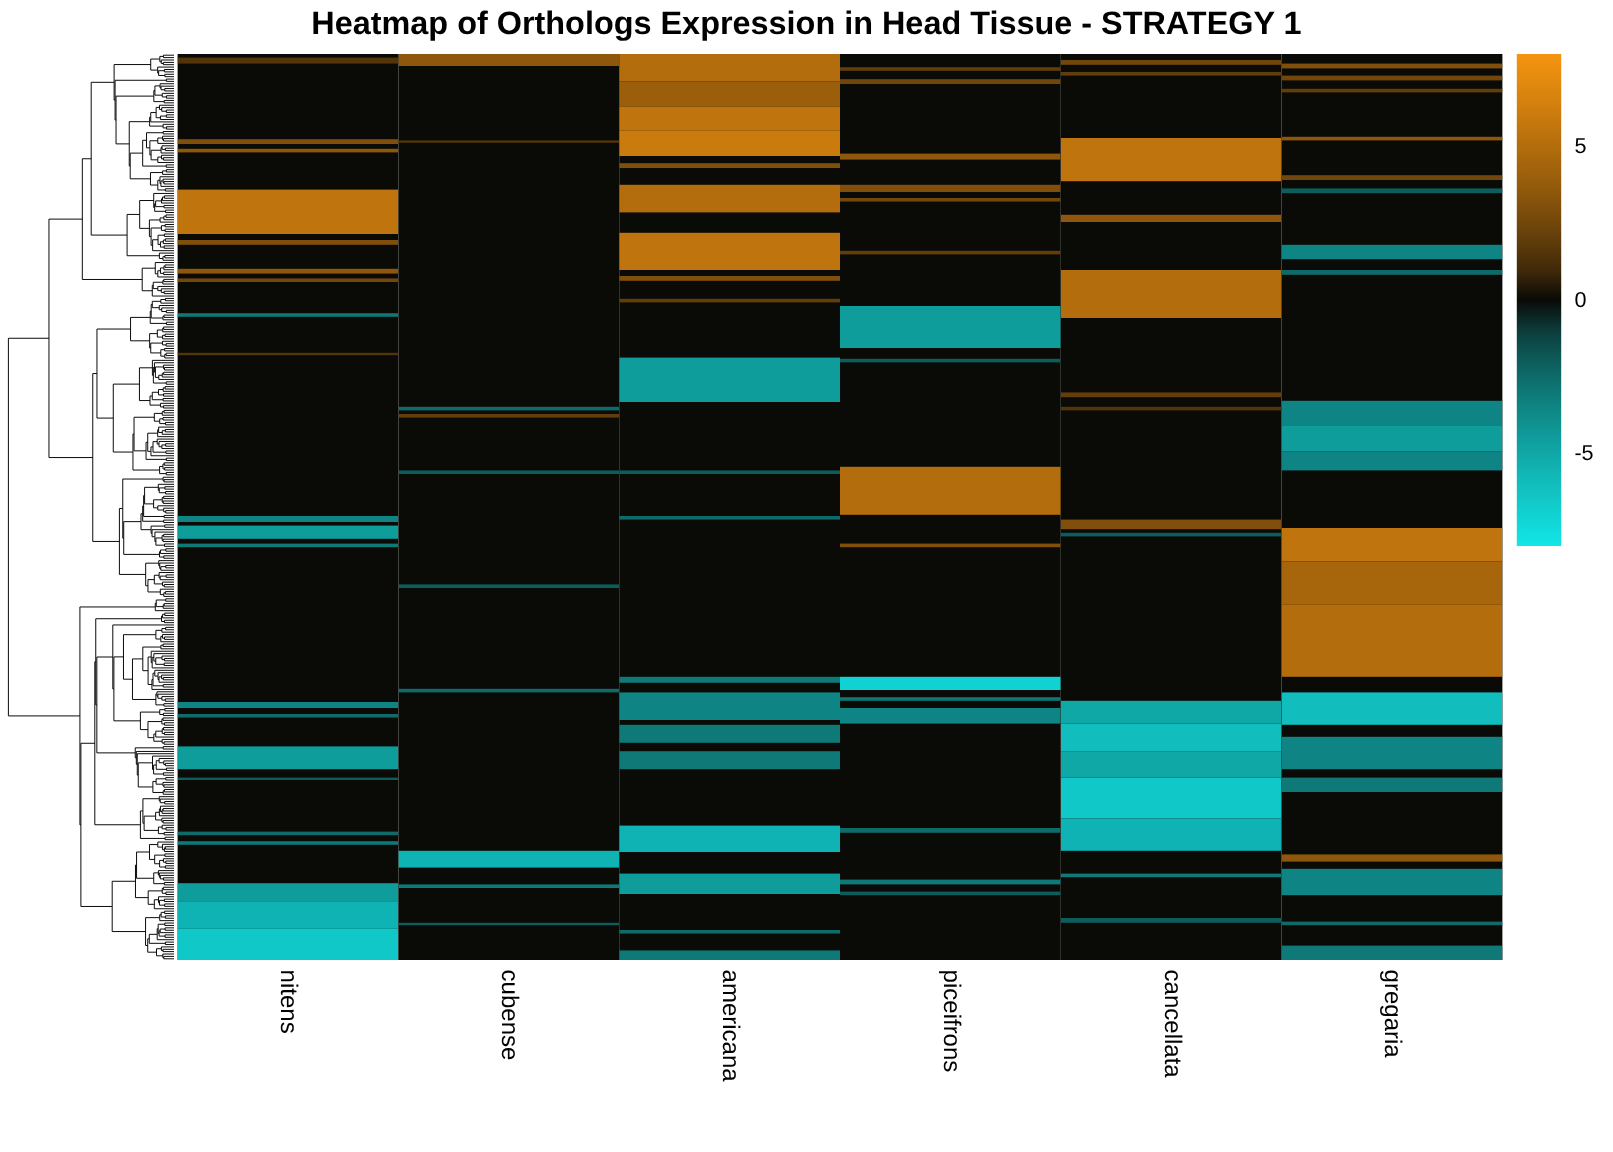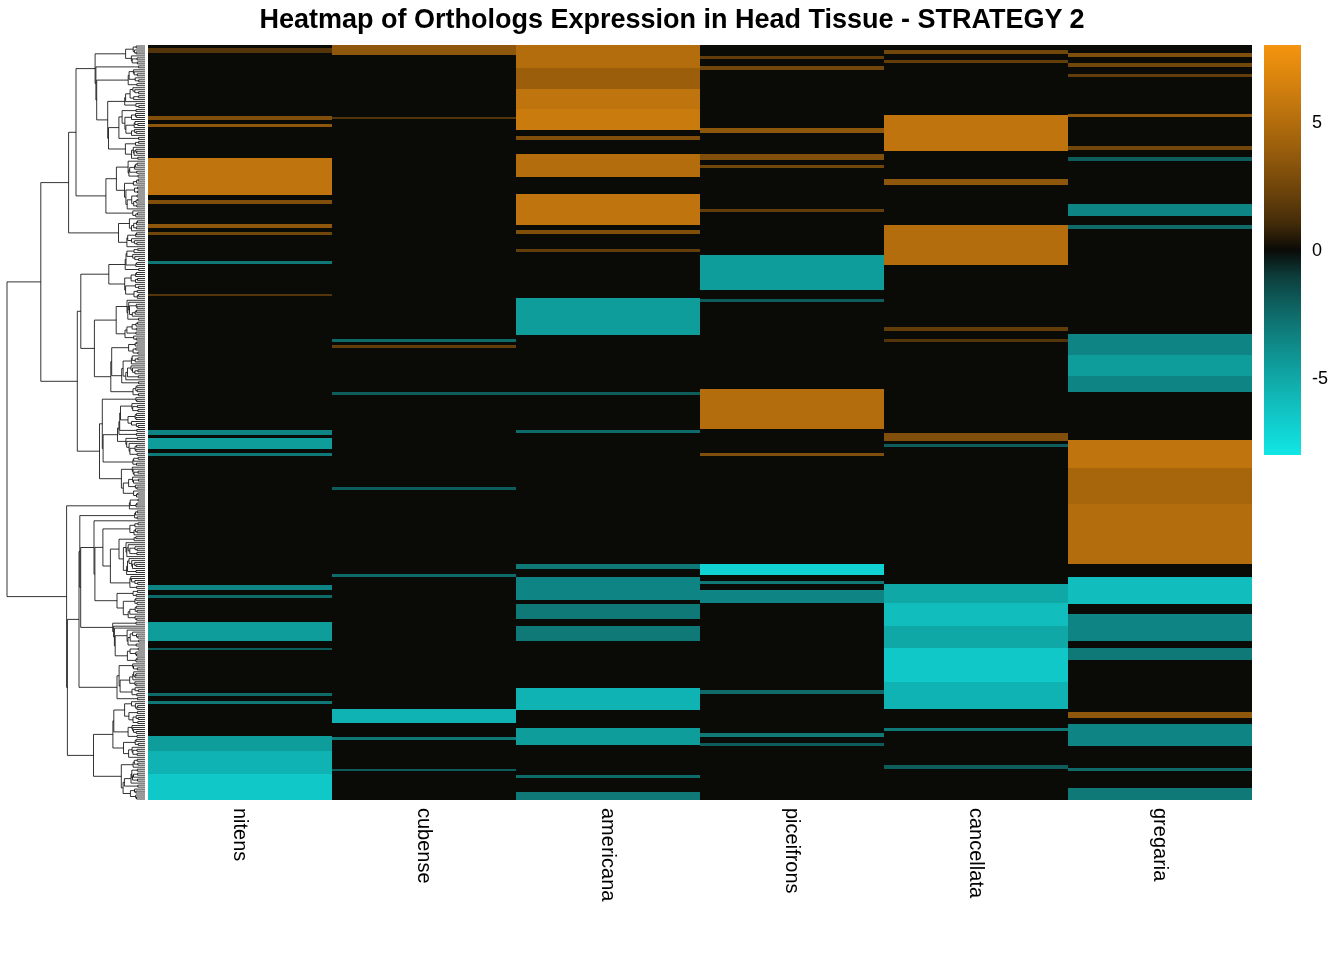--- a/index.html
+++ b/index.html
@@ -15,21 +15,21 @@
   .lbl-cell{flex:1;display:flex;justify-content:center;align-items:flex-start;}
   .col-label{writing-mode:vertical-rl;text-orientation:sideways;font-size:20px;color:#000;}
   #colorbar{position:absolute;left:1264px;top:45px;width:37px;height:410px;}
   #cbticks{position:absolute;left:0;top:0;width:1344px;height:960px;pointer-events:none;}
   .cb-tick{position:absolute;left:1312px;transform:translateY(-50%);font-size:18px;color:#000;}
 </style>
 </head>
 <body>
 
 <div class="fig">
-  <div class="title">Heatmap of Orthologs Expression in Head Tissue - STRATEGY 2</div>
+  <div class="title">Heatmap of Orthologs Expression in Head Tissue - STRATEGY 1</div>
   <svg id="dendro" viewBox="0 0 143 755" preserveAspectRatio="none">
       <path d="M131.2 1.0L140.0 1.0M131.2 3.0L140.0 3.0M131.2 1.0L131.2 3.0M131.1 7.0L140.0 7.0M131.1 8.9L140.0 8.9M131.1 7.0L131.1 8.9M129.4 5.0L140.0 5.0M129.4 7.9L131.1 7.9M129.4 5.0L129.4 7.9M128.2 2.0L131.2 2.0M128.2 6.5L129.4 6.5M128.2 2.0L128.2 6.5M132.0 12.9L140.0 12.9M132.0 14.9L140.0 14.9M132.0 12.9L132.0 14.9M132.4 16.9L140.0 16.9M132.4 18.9L140.0 18.9M132.4 16.9L132.4 18.9M127.2 13.9L132.0 13.9M127.2 17.9L132.4 17.9M127.2 13.9L127.2 17.9M126.4 10.9L140.0 10.9M126.4 15.9L127.2 15.9M126.4 10.9L126.4 15.9M120.6 4.2L128.2 4.2M120.6 13.4L126.4 13.4M120.6 4.2L120.6 13.4M133.6 20.9L140.0 20.9M133.6 22.8L140.0 22.8M133.6 20.9L133.6 22.8M132.3 28.8L140.0 28.8M132.3 30.8L140.0 30.8M132.3 28.8L132.3 30.8M129.2 26.8L140.0 26.8M129.2 29.8L132.3 29.8M129.2 26.8L129.2 29.8M128.4 24.8L140.0 24.8M128.4 28.3L129.2 28.3M128.4 24.8L128.4 28.3M133.7 34.8L140.0 34.8M133.7 36.8L140.0 36.8M133.7 34.8L133.7 36.8M130.2 32.8L140.0 32.8M130.2 35.8L133.7 35.8M130.2 32.8L130.2 35.8M124.1 26.6L128.4 26.6M124.1 34.3L130.2 34.3M124.1 26.6L124.1 34.3M131.8 38.7L140.0 38.7M131.8 40.7L140.0 40.7M131.8 38.7L131.8 40.7M123.2 30.4L124.1 30.4M123.2 39.7L131.8 39.7M123.2 30.4L123.2 39.7M133.6 46.7L140.0 46.7M133.6 48.7L140.0 48.7M133.6 46.7L133.6 48.7M129.8 44.7L140.0 44.7M129.8 47.7L133.6 47.7M129.8 44.7L129.8 47.7M127.9 42.7L140.0 42.7M127.9 46.2L129.8 46.2M127.9 42.7L127.9 46.2M133.6 50.7L140.0 50.7M133.6 52.7L140.0 52.7M133.6 50.7L133.6 52.7M128.7 51.7L133.6 51.7M128.7 54.6L140.0 54.6M128.7 51.7L128.7 54.6M125.1 44.5L127.9 44.5M125.1 53.1L128.7 53.1M125.1 44.5L125.1 53.1M120.6 48.8L125.1 48.8M120.6 56.6L140.0 56.6M120.6 48.8L120.6 56.6M133.8 60.6L140.0 60.6M133.8 62.6L140.0 62.6M133.8 60.6L133.8 62.6M130.9 58.6L140.0 58.6M130.9 61.6L133.8 61.6M130.9 58.6L130.9 61.6M119.7 52.7L120.6 52.7M119.7 60.1L130.9 60.1M119.7 52.7L119.7 60.1M131.0 64.6L140.0 64.6M131.0 66.6L140.0 66.6M131.0 64.6L131.0 66.6M131.3 70.5L140.0 70.5M131.3 72.5L140.0 72.5M131.3 70.5L131.3 72.5M130.5 68.5L140.0 68.5M130.5 71.5L131.3 71.5M130.5 68.5L130.5 71.5M126.5 70.0L130.5 70.0M126.5 74.5L140.0 74.5M126.5 70.0L126.5 74.5M132.8 78.5L140.0 78.5M132.8 80.5L140.0 80.5M132.8 78.5L132.8 80.5M130.0 76.5L140.0 76.5M130.0 79.5L132.8 79.5M130.0 76.5L130.0 79.5M129.2 78.0L130.0 78.0M129.2 82.5L140.0 82.5M129.2 78.0L129.2 82.5M131.2 86.4L140.0 86.4M131.2 88.4L140.0 88.4M131.2 86.4L131.2 88.4M129.6 84.4L140.0 84.4M129.6 87.4L131.2 87.4M129.6 84.4L129.6 87.4M126.5 85.9L129.6 85.9M126.5 90.4L140.0 90.4M126.5 85.9L126.5 90.4M120.9 80.2L129.2 80.2M120.9 88.2L126.5 88.2M120.9 80.2L120.9 88.2M119.9 72.3L126.5 72.3M119.9 84.2L120.9 84.2M119.9 72.3L119.9 84.2M117.1 65.6L131.0 65.6M117.1 78.2L119.9 78.2M117.1 65.6L117.1 78.2M133.5 92.4L140.0 92.4M133.5 94.4L140.0 94.4M133.5 92.4L133.5 94.4M113.9 71.9L117.1 71.9M113.9 93.4L133.5 93.4M113.9 71.9L113.9 93.4M133.6 96.4L140.0 96.4M133.6 98.3L140.0 98.3M133.6 96.4L133.6 98.3M130.5 97.4L133.6 97.4M130.5 100.3L140.0 100.3M130.5 97.4L130.5 100.3M131.7 106.3L140.0 106.3M131.7 108.3L140.0 108.3M131.7 106.3L131.7 108.3M130.9 104.3L140.0 104.3M130.9 107.3L131.7 107.3M130.9 104.3L130.9 107.3M129.1 105.8L130.9 105.8M129.1 110.3L140.0 110.3M129.1 105.8L129.1 110.3M128.3 102.3L140.0 102.3M128.3 108.0L129.1 108.0M128.3 102.3L128.3 108.0M132.8 112.3L140.0 112.3M132.8 114.2L140.0 114.2M132.8 112.3L132.8 114.2M126.5 105.2L128.3 105.2M126.5 113.3L132.8 113.3M126.5 105.2L126.5 113.3M120.4 98.8L130.5 98.8M120.4 109.2L126.5 109.2M120.4 98.8L120.4 109.2M103.5 82.6L113.9 82.6M103.5 104.0L120.4 104.0M103.5 82.6L103.5 104.0M102.7 56.4L119.7 56.4M102.7 93.3L103.5 93.3M102.7 56.4L102.7 93.3M91.7 35.1L123.2 35.1M91.7 74.9L102.7 74.9M91.7 35.1L91.7 74.9M90.9 21.9L133.6 21.9M90.9 55.0L91.7 55.0M90.9 21.9L90.9 55.0M90.1 8.8L120.6 8.8M90.1 38.4L90.9 38.4M90.1 8.8L90.1 38.4M132.0 118.2L140.0 118.2M132.0 120.2L140.0 120.2M132.0 118.2L132.0 120.2M130.4 119.2L132.0 119.2M130.4 122.2L140.0 122.2M130.4 119.2L130.4 122.2M129.6 120.7L130.4 120.7M129.6 124.2L140.0 124.2M129.6 120.7L129.6 124.2M131.7 126.2L140.0 126.2M131.7 128.2L140.0 128.2M131.7 126.2L131.7 128.2M124.7 122.4L129.6 122.4M124.7 127.2L131.7 127.2M124.7 122.4L124.7 127.2M133.0 130.1L140.0 130.1M133.0 132.1L140.0 132.1M133.0 130.1L133.0 132.1M123.9 124.8L124.7 124.8M123.9 131.1L133.0 131.1M123.9 124.8L123.9 131.1M123.1 116.2L140.0 116.2M123.1 128.0L123.9 128.0M123.1 116.2L123.1 128.0M133.3 134.1L140.0 134.1M133.3 136.1L140.0 136.1M133.3 134.1L133.3 136.1M131.6 135.1L133.3 135.1M131.6 138.1L140.0 138.1M131.6 135.1L131.6 138.1M128.4 136.6L131.6 136.6M128.4 140.1L140.0 140.1M128.4 136.6L128.4 140.1M132.6 142.1L140.0 142.1M132.6 144.0L140.0 144.0M132.6 142.1L132.6 144.0M132.6 146.0L140.0 146.0M132.6 148.0L140.0 148.0M132.6 146.0L132.6 148.0M129.5 143.1L132.6 143.1M129.5 147.0L132.6 147.0M129.5 143.1L129.5 147.0M132.0 150.0L140.0 150.0M132.0 152.0L140.0 152.0M132.0 150.0L132.0 152.0M132.8 154.0L140.0 154.0M132.8 156.0L140.0 156.0M132.8 154.0L132.8 156.0M131.1 155.0L132.8 155.0M131.1 158.0L140.0 158.0M131.1 155.0L131.1 158.0M131.8 159.9L140.0 159.9M131.8 161.9L140.0 161.9M131.8 159.9L131.8 161.9M128.7 156.5L131.1 156.5M128.7 160.9L131.8 160.9M128.7 156.5L128.7 160.9M126.7 151.0L132.0 151.0M126.7 158.7L128.7 158.7M126.7 151.0L126.7 158.7M122.2 154.8L126.7 154.8M122.2 163.9L140.0 163.9M122.2 154.8L122.2 163.9M120.9 145.0L129.5 145.0M120.9 159.4L122.2 159.4M120.9 145.0L120.9 159.4M119.5 138.3L128.4 138.3M119.5 152.2L120.9 152.2M119.5 138.3L119.5 152.2M111.4 122.1L123.1 122.1M111.4 145.3L119.5 145.3M111.4 122.1L111.4 145.3M132.4 167.9L140.0 167.9M132.4 169.9L140.0 169.9M132.4 167.9L132.4 169.9M130.8 168.9L132.4 168.9M130.8 171.9L140.0 171.9M130.8 168.9L130.8 171.9M127.8 165.9L140.0 165.9M127.8 170.4L130.8 170.4M127.8 165.9L127.8 170.4M100.9 133.7L111.4 133.7M100.9 168.1L127.8 168.1M100.9 133.7L100.9 168.1M71.0 23.6L90.1 23.6M71.0 150.9L100.9 150.9M71.0 23.6L71.0 150.9M132.5 175.8L140.0 175.8M132.5 177.8L140.0 177.8M132.5 175.8L132.5 177.8M131.6 176.8L132.5 176.8M131.6 179.8L140.0 179.8M131.6 176.8L131.6 179.8M131.4 181.8L140.0 181.8M131.4 183.8L140.0 183.8M131.4 181.8L131.4 183.8M128.7 178.3L131.6 178.3M128.7 182.8L131.4 182.8M128.7 178.3L128.7 182.8M126.5 180.6L128.7 180.6M126.5 185.8L140.0 185.8M126.5 180.6L126.5 185.8M124.4 173.8L140.0 173.8M124.4 183.2L126.5 183.2M124.4 173.8L124.4 183.2M131.5 187.8L140.0 187.8M131.5 189.7L140.0 189.7M131.5 187.8L131.5 189.7M130.7 188.8L131.5 188.8M130.7 191.7L140.0 191.7M130.7 188.8L130.7 191.7M131.8 197.7L140.0 197.7M131.8 199.7L140.0 199.7M131.8 197.7L131.8 199.7M129.4 195.7L140.0 195.7M129.4 198.7L131.8 198.7M129.4 195.7L129.4 198.7M126.5 193.7L140.0 193.7M126.5 197.2L129.4 197.2M126.5 193.7L126.5 197.2M122.7 190.2L130.7 190.2M122.7 195.5L126.5 195.5M122.7 190.2L122.7 195.5M121.9 192.8L122.7 192.8M121.9 201.7L140.0 201.7M121.9 192.8L121.9 201.7M113.5 178.5L124.4 178.5M113.5 197.3L121.9 197.3M113.5 178.5L113.5 197.3M63.6 87.3L71.0 87.3M63.6 187.9L113.5 187.9M63.6 87.3L63.6 187.9M132.8 203.7L140.0 203.7M132.8 205.6L140.0 205.6M132.8 203.7L132.8 205.6M129.0 204.6L132.8 204.6M129.0 207.6L140.0 207.6M129.0 204.6L129.0 207.6M133.6 213.6L140.0 213.6M133.6 215.6L140.0 215.6M133.6 213.6L133.6 215.6M129.8 211.6L140.0 211.6M129.8 214.6L133.6 214.6M129.8 211.6L129.8 214.6M127.7 209.6L140.0 209.6M127.7 213.1L129.8 213.1M127.7 209.6L127.7 213.1M121.9 206.1L129.0 206.1M121.9 211.4L127.7 211.4M121.9 206.1L121.9 211.4M131.7 217.6L140.0 217.6M131.7 219.5L140.0 219.5M131.7 217.6L131.7 219.5M130.8 218.6L131.7 218.6M130.8 221.5L140.0 221.5M130.8 218.6L130.8 221.5M121.0 208.7L121.9 208.7M121.0 220.0L130.8 220.0M121.0 208.7L121.0 220.0M133.7 223.5L140.0 223.5M133.7 225.5L140.0 225.5M133.7 223.5L133.7 225.5M120.2 214.4L121.0 214.4M120.2 224.5L133.7 224.5M120.2 214.4L120.2 224.5M131.4 227.5L140.0 227.5M131.4 229.5L140.0 229.5M131.4 227.5L131.4 229.5M130.6 228.5L131.4 228.5M130.6 231.5L140.0 231.5M130.6 228.5L130.6 231.5M132.5 233.5L140.0 233.5M132.5 235.4L140.0 235.4M132.5 233.5L132.5 235.4M130.5 234.4L132.5 234.4M130.5 237.4L140.0 237.4M130.5 234.4L130.5 237.4M126.1 230.0L130.6 230.0M126.1 235.9L130.5 235.9M126.1 230.0L126.1 235.9M133.4 241.4L140.0 241.4M133.4 243.4L140.0 243.4M133.4 241.4L133.4 243.4M130.4 239.4L140.0 239.4M130.4 242.4L133.4 242.4M130.4 239.4L130.4 242.4M132.2 245.4L140.0 245.4M132.2 247.4L140.0 247.4M132.2 245.4L132.2 247.4M133.4 249.3L140.0 249.3M133.4 251.3L140.0 251.3M133.4 249.3L133.4 251.3M132.3 250.3L133.4 250.3M132.3 253.3L140.0 253.3M132.3 250.3L132.3 253.3M129.0 246.4L132.2 246.4M129.0 251.8L132.3 251.8M129.0 246.4L129.0 251.8M120.6 240.9L130.4 240.9M120.6 249.1L129.0 249.1M120.6 240.9L120.6 249.1M119.7 233.0L126.1 233.0M119.7 245.0L120.6 245.0M119.7 233.0L119.7 245.0M103.8 219.5L120.2 219.5M103.8 239.0L119.7 239.0M103.8 219.5L103.8 239.0M132.1 261.3L140.0 261.3M132.1 263.3L140.0 263.3M132.1 261.3L132.1 263.3M131.3 259.3L140.0 259.3M131.3 262.3L132.1 262.3M131.3 259.3L131.3 262.3M131.4 265.2L140.0 265.2M131.4 267.2L140.0 267.2M131.4 265.2L131.4 267.2M130.2 266.2L131.4 266.2M130.2 269.2L140.0 269.2M130.2 266.2L130.2 269.2M127.3 267.7L130.2 267.7M127.3 271.2L140.0 271.2M127.3 267.7L127.3 271.2M124.5 260.8L131.3 260.8M124.5 269.5L127.3 269.5M124.5 260.8L124.5 269.5M123.7 257.3L140.0 257.3M123.7 265.1L124.5 265.1M123.7 257.3L123.7 265.1M133.5 273.2L140.0 273.2M133.5 275.2L140.0 275.2M133.5 273.2L133.5 275.2M122.8 261.2L123.7 261.2M122.8 274.2L133.5 274.2M122.8 261.2L122.8 274.2M122.0 255.3L140.0 255.3M122.0 267.7L122.8 267.7M122.0 255.3L122.0 267.7M132.6 277.2L140.0 277.2M132.6 279.2L140.0 279.2M132.6 277.2L132.6 279.2M131.0 278.2L132.6 278.2M131.0 281.1L140.0 281.1M131.0 278.2L131.0 281.1M131.3 283.1L140.0 283.1M131.3 285.1L140.0 285.1M131.3 283.1L131.3 285.1M127.1 279.6L131.0 279.6M127.1 284.1L131.3 284.1M127.1 279.6L127.1 284.1M130.9 287.1L140.0 287.1M130.9 289.1L140.0 289.1M130.9 287.1L130.9 289.1M121.9 281.9L127.1 281.9M121.9 288.1L130.9 288.1M121.9 281.9L121.9 288.1M131.2 293.1L140.0 293.1M131.2 295.0L140.0 295.0M131.2 293.1L131.2 295.0M128.7 291.1L140.0 291.1M128.7 294.1L131.2 294.1M128.7 291.1L128.7 294.1M120.0 285.0L121.9 285.0M120.0 292.6L128.7 292.6M120.0 285.0L120.0 292.6M111.2 261.5L122.0 261.5M111.2 288.8L120.0 288.8M111.2 261.5L111.2 288.8M131.7 297.0L140.0 297.0M131.7 299.0L140.0 299.0M131.7 297.0L131.7 299.0M130.2 298.0L131.7 298.0M130.2 301.0L140.0 301.0M130.2 298.0L130.2 301.0M130.8 303.0L140.0 303.0M130.8 305.0L140.0 305.0M130.8 303.0L130.8 305.0M132.9 307.0L140.0 307.0M132.9 309.0L140.0 309.0M132.9 307.0L132.9 309.0M128.1 304.0L130.8 304.0M128.1 308.0L132.9 308.0M128.1 304.0L128.1 308.0M123.6 299.5L130.2 299.5M123.6 306.0L128.1 306.0M123.6 299.5L123.6 306.0M132.8 312.9L140.0 312.9M132.8 314.9L140.0 314.9M132.8 312.9L132.8 314.9M130.2 313.9L132.8 313.9M130.2 316.9L140.0 316.9M130.2 313.9L130.2 316.9M127.2 310.9L140.0 310.9M127.2 315.4L130.2 315.4M127.2 310.9L127.2 315.4M126.4 313.2L127.2 313.2M126.4 318.9L140.0 318.9M126.4 313.2L126.4 318.9M133.0 324.8L140.0 324.8M133.0 326.8L140.0 326.8M133.0 324.8L133.0 326.8M129.9 325.8L133.0 325.8M129.9 328.8L140.0 328.8M129.9 325.8L129.9 328.8M127.5 322.9L140.0 322.9M127.5 327.3L129.9 327.3M127.5 322.9L127.5 327.3M126.0 320.9L140.0 320.9M126.0 325.1L127.5 325.1M126.0 320.9L126.0 325.1M133.3 330.8L140.0 330.8M133.3 332.8L140.0 332.8M133.3 330.8L133.3 332.8M122.5 323.0L126.0 323.0M122.5 331.8L133.3 331.8M122.5 323.0L122.5 331.8M120.8 327.4L122.5 327.4M120.8 334.8L140.0 334.8M120.8 327.4L120.8 334.8M118.1 316.0L126.4 316.0M118.1 331.1L120.8 331.1M118.1 316.0L118.1 331.1M133.6 336.8L140.0 336.8M133.6 338.8L140.0 338.8M133.6 336.8L133.6 338.8M116.7 323.6L118.1 323.6M116.7 337.8L133.6 337.8M116.7 323.6L116.7 337.8M106.7 302.7L123.6 302.7M106.7 330.7L116.7 330.7M106.7 302.7L106.7 330.7M131.9 340.7L140.0 340.7M131.9 342.7L140.0 342.7M131.9 340.7L131.9 342.7M132.2 344.7L140.0 344.7M132.2 346.7L140.0 346.7M132.2 344.7L132.2 346.7M130.8 341.7L131.9 341.7M130.8 345.7L132.2 345.7M130.8 341.7L130.8 345.7M133.5 348.7L140.0 348.7M133.5 350.7L140.0 350.7M133.5 348.7L133.5 350.7M128.0 343.7L130.8 343.7M128.0 349.7L133.5 349.7M128.0 343.7L128.0 349.7M105.8 316.7L106.7 316.7M105.8 346.7L128.0 346.7M105.8 316.7L105.8 346.7M89.4 275.1L111.2 275.1M89.4 331.7L105.8 331.7M89.4 275.1L89.4 331.7M75.8 229.2L103.8 229.2M75.8 303.4L89.4 303.4M75.8 229.2L75.8 303.4M131.7 354.7L140.0 354.7M131.7 356.6L140.0 356.6M131.7 354.7L131.7 356.6M130.9 352.7L140.0 352.7M130.9 355.6L131.7 355.6M130.9 352.7L130.9 355.6M132.4 360.6L140.0 360.6M132.4 362.6L140.0 362.6M132.4 360.6L132.4 362.6M133.0 364.6L140.0 364.6M133.0 366.6L140.0 366.6M133.0 364.6L133.0 366.6M127.7 361.6L132.4 361.6M127.7 365.6L133.0 365.6M127.7 361.6L127.7 365.6M126.9 358.6L140.0 358.6M126.9 363.6L127.7 363.6M126.9 358.6L126.9 363.6M131.4 368.6L140.0 368.6M131.4 370.5L140.0 370.5M131.4 368.6L131.4 370.5M131.0 372.5L140.0 372.5M131.0 374.5L140.0 374.5M131.0 372.5L131.0 374.5M130.2 369.6L131.4 369.6M130.2 373.5L131.0 373.5M130.2 369.6L130.2 373.5M133.1 380.5L140.0 380.5M133.1 382.5L140.0 382.5M133.1 380.5L133.1 382.5M131.4 378.5L140.0 378.5M131.4 381.5L133.1 381.5M131.4 378.5L131.4 381.5M126.5 376.5L140.0 376.5M126.5 380.0L131.4 380.0M126.5 376.5L126.5 380.0M123.0 371.5L130.2 371.5M123.0 378.2L126.5 378.2M123.0 371.5L123.0 378.2M115.5 361.1L126.9 361.1M115.5 374.9L123.0 374.9M115.5 361.1L115.5 374.9M131.8 384.5L140.0 384.5M131.8 386.4L140.0 386.4M131.8 384.5L131.8 386.4M114.7 368.0L115.5 368.0M114.7 385.4L131.8 385.4M114.7 368.0L114.7 385.4M131.4 388.4L140.0 388.4M131.4 390.4L140.0 390.4M131.4 388.4L131.4 390.4M113.9 376.7L114.7 376.7M113.9 389.4L131.4 389.4M113.9 376.7L113.9 389.4M132.3 392.4L140.0 392.4M132.3 394.4L140.0 394.4M132.3 392.4L132.3 394.4M131.4 400.3L140.0 400.3M131.4 402.3L140.0 402.3M131.4 400.3L131.4 402.3M130.9 404.3L140.0 404.3M130.9 406.3L140.0 406.3M130.9 404.3L130.9 406.3M130.1 401.3L131.4 401.3M130.1 405.3L130.9 405.3M130.1 401.3L130.1 405.3M132.1 408.3L140.0 408.3M132.1 410.3L140.0 410.3M132.1 408.3L132.1 410.3M124.9 403.3L130.1 403.3M124.9 409.3L132.1 409.3M124.9 403.3L124.9 409.3M124.1 398.4L140.0 398.4M124.1 406.3L124.9 406.3M124.1 398.4L124.1 406.3M121.7 396.4L140.0 396.4M121.7 402.3L124.1 402.3M121.7 396.4L121.7 402.3M120.9 393.4L132.3 393.4M120.9 399.4L121.7 399.4M120.9 393.4L120.9 399.4M112.5 383.1L113.9 383.1M112.5 396.4L120.9 396.4M112.5 383.1L112.5 396.4M133.2 412.3L140.0 412.3M133.2 414.3L140.0 414.3M133.2 412.3L133.2 414.3M128.7 413.3L133.2 413.3M128.7 416.2L140.0 416.2M128.7 413.3L128.7 416.2M131.5 418.2L140.0 418.2M131.5 420.2L140.0 420.2M131.5 418.2L131.5 420.2M127.9 414.8L128.7 414.8M127.9 419.2L131.5 419.2M127.9 414.8L127.9 419.2M98.1 389.7L112.5 389.7M98.1 417.0L127.9 417.0M98.1 389.7L98.1 417.0M97.3 354.2L130.9 354.2M97.3 403.4L98.1 403.4M97.3 354.2L97.3 403.4M133.1 426.2L140.0 426.2M133.1 428.2L140.0 428.2M133.1 426.2L133.1 428.2M129.0 427.2L133.1 427.2M129.0 430.2L140.0 430.2M129.0 427.2L129.0 430.2M128.1 424.2L140.0 424.2M128.1 428.7L129.0 428.7M128.1 424.2L128.1 428.7M127.3 422.2L140.0 422.2M127.3 426.4L128.1 426.4M127.3 422.2L127.3 426.4M133.4 434.1L140.0 434.1M133.4 436.1L140.0 436.1M133.4 434.1L133.4 436.1M128.5 435.1L133.4 435.1M128.5 438.1L140.0 438.1M128.5 435.1L128.5 438.1M127.6 432.1L140.0 432.1M127.6 436.6L128.5 436.6M127.6 432.1L127.6 436.6M131.9 442.1L140.0 442.1M131.9 444.1L140.0 444.1M131.9 442.1L131.9 444.1M130.4 440.1L140.0 440.1M130.4 443.1L131.9 443.1M130.4 440.1L130.4 443.1M123.6 434.4L127.6 434.4M123.6 441.6L130.4 441.6M123.6 434.4L123.6 441.6M132.8 448.0L140.0 448.0M132.8 450.0L140.0 450.0M132.8 448.0L132.8 450.0M131.5 449.0L132.8 449.0M131.5 452.0L140.0 452.0M131.5 449.0L131.5 452.0M128.6 446.0L140.0 446.0M128.6 450.5L131.5 450.5M128.6 446.0L128.6 450.5M118.3 438.0L123.6 438.0M118.3 448.3L128.6 448.3M118.3 438.0L118.3 448.3M116.4 424.3L127.3 424.3M116.4 443.1L118.3 443.1M116.4 424.3L116.4 443.1M94.5 378.8L97.3 378.8M94.5 433.7L116.4 433.7M94.5 378.8L94.5 433.7M72.3 266.3L75.8 266.3M72.3 406.2L94.5 406.2M72.3 266.3L72.3 406.2M35.8 137.6L63.6 137.6M35.8 336.3L72.3 336.3M35.8 137.6L35.8 336.3M133.1 454.0L140.0 454.0M133.1 456.0L140.0 456.0M133.1 454.0L133.1 456.0M131.8 458.0L140.0 458.0M131.8 460.0L140.0 460.0M131.8 458.0L131.8 460.0M131.0 459.0L131.8 459.0M131.0 461.9L140.0 461.9M131.0 459.0L131.0 461.9M125.2 455.0L133.1 455.0M125.2 460.5L131.0 460.5M125.2 455.0L125.2 460.5M124.4 457.7L125.2 457.7M124.4 463.9L140.0 463.9M124.4 457.7L124.4 463.9M132.3 465.9L140.0 465.9M132.3 467.9L140.0 467.9M132.3 465.9L132.3 467.9M130.5 466.9L132.3 466.9M130.5 469.9L140.0 469.9M130.5 466.9L130.5 469.9M132.1 471.9L140.0 471.9M132.1 473.9L140.0 473.9M132.1 471.9L132.1 473.9M129.6 468.4L130.5 468.4M129.6 472.9L132.1 472.9M129.6 468.4L129.6 472.9M133.0 477.8L140.0 477.8M133.0 479.8L140.0 479.8M133.0 477.8L133.0 479.8M129.9 478.8L133.0 478.8M129.9 481.8L140.0 481.8M129.9 478.8L129.9 481.8M132.1 485.8L140.0 485.8M132.1 487.8L140.0 487.8M132.1 485.8L132.1 487.8M130.4 483.8L140.0 483.8M130.4 486.8L132.1 486.8M130.4 483.8L130.4 486.8M129.0 485.3L130.4 485.3M129.0 489.8L140.0 489.8M129.0 485.3L129.0 489.8M124.9 480.3L129.9 480.3M124.9 487.5L129.0 487.5M124.9 480.3L124.9 487.5M130.9 491.7L140.0 491.7M130.9 493.7L140.0 493.7M130.9 491.7L130.9 493.7M129.1 492.7L130.9 492.7M129.1 495.7L140.0 495.7M129.1 492.7L129.1 495.7M132.1 503.7L140.0 503.7M132.1 505.7L140.0 505.7M132.1 503.7L132.1 505.7M130.0 501.7L140.0 501.7M130.0 504.7L132.1 504.7M130.0 501.7L130.0 504.7M131.8 507.6L140.0 507.6M131.8 509.6L140.0 509.6M131.8 507.6L131.8 509.6M124.8 503.2L130.0 503.2M124.8 508.6L131.8 508.6M124.8 503.2L124.8 508.6M123.2 499.7L140.0 499.7M123.2 505.9L124.8 505.9M123.2 499.7L123.2 505.9M121.8 502.8L123.2 502.8M121.8 511.6L140.0 511.6M121.8 502.8L121.8 511.6M121.0 497.7L140.0 497.7M121.0 507.2L121.8 507.2M121.0 497.7L121.0 507.2M131.1 519.6L140.0 519.6M131.1 521.5L140.0 521.5M131.1 519.6L131.1 521.5M129.7 517.6L140.0 517.6M129.7 520.6L131.1 520.6M129.7 517.6L129.7 520.6M127.5 519.1L129.7 519.1M127.5 523.5L140.0 523.5M127.5 519.1L127.5 523.5M126.7 515.6L140.0 515.6M126.7 521.3L127.5 521.3M126.7 515.6L126.7 521.3M124.0 513.6L140.0 513.6M124.0 518.4L126.7 518.4M124.0 513.6L124.0 518.4M131.0 525.5L140.0 525.5M131.0 527.5L140.0 527.5M131.0 525.5L131.0 527.5M122.5 516.0L124.0 516.0M122.5 526.5L131.0 526.5M122.5 516.0L122.5 526.5M121.6 521.3L122.5 521.3M121.6 529.5L140.0 529.5M121.6 521.3L121.6 529.5M118.4 502.5L121.0 502.5M118.4 525.4L121.6 525.4M118.4 502.5L118.4 525.4M114.0 494.2L129.1 494.2M114.0 513.9L118.4 513.9M114.0 494.2L114.0 513.9M132.7 537.4L140.0 537.4M132.7 539.4L140.0 539.4M132.7 537.4L132.7 539.4M129.9 535.5L140.0 535.5M129.9 538.4L132.7 538.4M129.9 535.5L129.9 538.4M126.6 533.5L140.0 533.5M126.6 536.9L129.9 536.9M126.6 533.5L126.6 536.9M125.8 531.5L140.0 531.5M125.8 535.2L126.6 535.2M125.8 531.5L125.8 535.2M131.6 541.4L140.0 541.4M131.6 543.4L140.0 543.4M131.6 541.4L131.6 543.4M124.9 533.3L125.8 533.3M124.9 542.4L131.6 542.4M124.9 533.3L124.9 542.4M105.4 504.1L114.0 504.1M105.4 537.9L124.9 537.9M105.4 504.1L105.4 537.9M97.9 483.9L124.9 483.9M97.9 521.0L105.4 521.0M97.9 483.9L97.9 521.0M132.4 545.4L140.0 545.4M132.4 547.4L140.0 547.4M132.4 545.4L132.4 547.4M131.2 549.4L140.0 549.4M131.2 551.3L140.0 551.3M131.2 549.4L131.2 551.3M128.1 546.4L132.4 546.4M128.1 550.4L131.2 550.4M128.1 546.4L128.1 550.4M130.8 553.3L140.0 553.3M130.8 555.3L140.0 555.3M130.8 553.3L130.8 555.3M132.0 557.3L140.0 557.3M132.0 559.3L140.0 559.3M132.0 557.3L132.0 559.3M129.9 554.3L130.8 554.3M129.9 558.3L132.0 558.3M129.9 554.3L129.9 558.3M131.3 561.3L140.0 561.3M131.3 563.3L140.0 563.3M131.3 561.3L131.3 563.3M132.0 565.3L140.0 565.3M132.0 567.2L140.0 567.2M132.0 565.3L132.0 567.2M130.2 562.3L131.3 562.3M130.2 566.3L132.0 566.3M130.2 562.3L130.2 566.3M124.8 564.3L130.2 564.3M124.8 569.2L140.0 569.2M124.8 564.3L124.8 569.2M131.7 573.2L140.0 573.2M131.7 575.2L140.0 575.2M131.7 573.2L131.7 575.2M130.1 571.2L140.0 571.2M130.1 574.2L131.7 574.2M130.1 571.2L130.1 574.2M123.2 566.7L124.8 566.7M123.2 572.7L130.1 572.7M123.2 566.7L123.2 572.7M118.3 556.3L129.9 556.3M118.3 569.7L123.2 569.7M118.3 556.3L118.3 569.7M112.0 548.4L128.1 548.4M112.0 563.0L118.3 563.0M112.0 548.4L112.0 563.0M89.9 502.4L97.9 502.4M89.9 555.7L112.0 555.7M89.9 502.4L89.9 555.7M89.0 475.8L140.0 475.8M89.0 529.1L89.9 529.1M89.0 475.8L89.0 529.1M131.0 577.2L140.0 577.2M131.0 579.2L140.0 579.2M131.0 577.2L131.0 579.2M132.8 591.1L140.0 591.1M132.8 593.1L140.0 593.1M132.8 591.1L132.8 593.1M131.5 589.1L140.0 589.1M131.5 592.1L132.8 592.1M131.5 589.1L131.5 592.1M127.6 587.1L140.0 587.1M127.6 590.6L131.5 590.6M127.6 587.1L127.6 590.6M133.7 595.1L140.0 595.1M133.7 597.0L140.0 597.0M133.7 595.1L133.7 597.0M125.2 588.9L127.6 588.9M125.2 596.1L133.7 596.1M125.2 588.9L125.2 596.1M131.2 599.0L140.0 599.0M131.2 601.0L140.0 601.0M131.2 599.0L131.2 601.0M123.0 592.5L125.2 592.5M123.0 600.0L131.2 600.0M123.0 592.5L123.0 600.0M122.1 585.1L140.0 585.1M122.1 596.2L123.0 596.2M122.1 585.1L122.1 596.2M133.2 603.0L140.0 603.0M133.2 605.0L140.0 605.0M133.2 603.0L133.2 605.0M131.6 609.0L140.0 609.0M131.6 611.0L140.0 611.0M131.6 609.0L131.6 611.0M130.8 607.0L140.0 607.0M130.8 610.0L131.6 610.0M130.8 607.0L130.8 610.0M125.1 604.0L133.2 604.0M125.1 608.5L130.8 608.5M125.1 604.0L125.1 608.5M132.0 612.9L140.0 612.9M132.0 614.9L140.0 614.9M132.0 612.9L132.0 614.9M131.0 613.9L132.0 613.9M131.0 616.9L140.0 616.9M131.0 613.9L131.0 616.9M122.4 606.2L125.1 606.2M122.4 615.4L131.0 615.4M122.4 606.2L122.4 615.4M110.2 590.7L122.1 590.7M110.2 610.8L122.4 610.8M110.2 590.7L110.2 610.8M109.4 583.1L140.0 583.1M109.4 600.8L110.2 600.8M109.4 583.1L109.4 600.8M108.6 581.2L140.0 581.2M108.6 591.9L109.4 591.9M108.6 581.2L108.6 591.9M107.7 578.2L131.0 578.2M107.7 586.5L108.6 586.5M107.7 578.2L107.7 586.5M75.7 502.5L89.0 502.5M75.7 582.4L107.7 582.4M75.7 502.5L75.7 582.4M74.8 470.6L129.6 470.6M74.8 542.4L75.7 542.4M74.8 470.6L74.8 542.4M132.3 622.9L140.0 622.9M132.3 624.9L140.0 624.9M132.3 622.9L132.3 624.9M128.5 620.9L140.0 620.9M128.5 623.9L132.3 623.9M128.5 620.9L128.5 623.9M127.7 618.9L140.0 618.9M127.7 622.4L128.5 622.4M127.7 618.9L127.7 622.4M130.9 628.8L140.0 628.8M130.9 630.8L140.0 630.8M130.9 628.8L130.9 630.8M130.1 629.8L130.9 629.8M130.1 632.8L140.0 632.8M130.1 629.8L130.1 632.8M128.7 626.8L140.0 626.8M128.7 631.3L130.1 631.3M128.7 626.8L128.7 631.3M127.8 629.1L128.7 629.1M127.8 634.8L140.0 634.8M127.8 629.1L127.8 634.8M130.9 638.8L140.0 638.8M130.9 640.8L140.0 640.8M130.9 638.8L130.9 640.8M129.9 636.8L140.0 636.8M129.9 639.8L130.9 639.8M129.9 636.8L129.9 639.8M124.7 631.9L127.8 631.9M124.7 638.3L129.9 638.3M124.7 631.9L124.7 638.3M133.3 644.7L140.0 644.7M133.3 646.7L140.0 646.7M133.3 644.7L133.3 646.7M130.1 642.7L140.0 642.7M130.1 645.7L133.3 645.7M130.1 642.7L130.1 645.7M131.8 648.7L140.0 648.7M131.8 650.7L140.0 650.7M131.8 648.7L131.8 650.7M127.0 644.2L130.1 644.2M127.0 649.7L131.8 649.7M127.0 644.2L127.0 649.7M115.1 635.1L124.7 635.1M115.1 647.0L127.0 647.0M115.1 635.1L115.1 647.0M114.1 620.6L127.7 620.6M114.1 641.0L115.1 641.0M114.1 620.6L114.1 641.0M132.5 652.7L140.0 652.7M132.5 654.7L140.0 654.7M132.5 652.7L132.5 654.7M112.0 630.8L114.1 630.8M112.0 653.7L132.5 653.7M112.0 630.8L112.0 653.7M74.0 506.5L74.8 506.5M74.0 642.3L112.0 642.3M74.0 506.5L74.0 642.3M132.8 660.6L140.0 660.6M132.8 662.6L140.0 662.6M132.8 660.6L132.8 662.6M132.0 661.6L132.8 661.6M132.0 664.6L140.0 664.6M132.0 661.6L132.0 664.6M130.4 658.6L140.0 658.6M130.4 663.1L132.0 663.1M130.4 658.6L130.4 663.1M126.5 656.7L140.0 656.7M126.5 660.9L130.4 660.9M126.5 656.7L126.5 660.9M132.4 666.6L140.0 666.6M132.4 668.6L140.0 668.6M132.4 666.6L132.4 668.6M133.2 672.5L140.0 672.5M133.2 674.5L140.0 674.5M133.2 672.5L133.2 674.5M131.2 670.6L140.0 670.6M131.2 673.5L133.2 673.5M131.2 670.6L131.2 673.5M132.8 676.5L140.0 676.5M132.8 678.5L140.0 678.5M132.8 676.5L132.8 678.5M128.0 672.0L131.2 672.0M128.0 677.5L132.8 677.5M128.0 672.0L128.0 677.5M123.9 667.6L132.4 667.6M123.9 674.8L128.0 674.8M123.9 667.6L123.9 674.8M119.6 658.8L126.5 658.8M119.6 671.2L123.9 671.2M119.6 658.8L119.6 671.2M131.2 686.5L140.0 686.5M131.2 688.4L140.0 688.4M131.2 686.5L131.2 688.4M128.6 684.5L140.0 684.5M128.6 687.4L131.2 687.4M128.6 684.5L128.6 687.4M127.8 682.5L140.0 682.5M127.8 686.0L128.6 686.0M127.8 682.5L127.8 686.0M127.0 680.5L140.0 680.5M127.0 684.2L127.8 684.2M127.0 680.5L127.0 684.2M132.0 690.4L140.0 690.4M132.0 692.4L140.0 692.4M132.0 690.4L132.0 692.4M123.1 682.4L127.0 682.4M123.1 691.4L132.0 691.4M123.1 682.4L123.1 691.4M108.8 665.0L119.6 665.0M108.8 686.9L123.1 686.9M108.8 665.0L108.8 686.9M131.1 694.4L140.0 694.4M131.1 696.4L140.0 696.4M131.1 694.4L131.1 696.4M133.3 698.4L140.0 698.4M133.3 700.4L140.0 700.4M133.3 698.4L133.3 700.4M130.2 695.4L131.1 695.4M130.2 699.4L133.3 699.4M130.2 695.4L130.2 699.4M132.0 704.3L140.0 704.3M132.0 706.3L140.0 706.3M132.0 704.3L132.0 706.3M132.2 708.3L140.0 708.3M132.2 710.3L140.0 710.3M132.2 708.3L132.2 710.3M127.9 705.3L132.0 705.3M127.9 709.3L132.2 709.3M127.9 705.3L127.9 709.3M127.1 702.3L140.0 702.3M127.1 707.3L127.9 707.3M127.1 702.3L127.1 707.3M123.6 704.8L127.1 704.8M123.6 712.3L140.0 712.3M123.6 704.8L123.6 712.3M118.5 697.4L130.2 697.4M118.5 708.6L123.6 708.6M118.5 697.4L118.5 708.6M107.9 675.9L108.8 675.9M107.9 703.0L118.5 703.0M107.9 675.9L107.9 703.0M132.2 714.3L140.0 714.3M132.2 716.3L140.0 716.3M132.2 714.3L132.2 716.3M132.8 718.2L140.0 718.2M132.8 720.2L140.0 720.2M132.8 718.2L132.8 720.2M129.3 715.3L132.2 715.3M129.3 719.2L132.8 719.2M129.3 715.3L129.3 719.2M128.1 717.3L129.3 717.3M128.1 722.2L140.0 722.2M128.1 717.3L128.1 722.2M132.3 724.2L140.0 724.2M132.3 726.2L140.0 726.2M132.3 724.2L132.3 726.2M132.6 728.2L140.0 728.2M132.6 730.2L140.0 730.2M132.6 728.2L132.6 730.2M128.5 729.2L132.6 729.2M128.5 732.2L140.0 732.2M128.5 729.2L128.5 732.2M132.5 734.1L140.0 734.1M132.5 736.1L140.0 736.1M132.5 734.1L132.5 736.1M127.6 730.7L128.5 730.7M127.6 735.1L132.5 735.1M127.6 730.7L127.6 735.1M126.8 725.2L132.3 725.2M126.8 732.9L127.6 732.9M126.8 725.2L126.8 732.9M126.0 729.0L126.8 729.0M126.0 738.1L140.0 738.1M126.0 729.0L126.0 738.1M132.8 740.1L140.0 740.1M132.8 742.1L140.0 742.1M132.8 740.1L132.8 742.1M119.4 733.6L126.0 733.6M119.4 741.1L132.8 741.1M119.4 733.6L119.4 741.1M130.8 746.1L140.0 746.1M130.8 748.0L140.0 748.0M130.8 746.1L130.8 748.0M129.5 744.1L140.0 744.1M129.5 747.1L130.8 747.1M129.5 744.1L129.5 747.1M131.5 752.0L140.0 752.0M131.5 754.0L140.0 754.0M131.5 752.0L131.5 754.0M130.7 750.0L140.0 750.0M130.7 753.0L131.5 753.0M130.7 750.0L130.7 753.0M125.4 745.6L129.5 745.6M125.4 751.5L130.7 751.5M125.4 745.6L125.4 751.5M118.1 737.3L119.4 737.3M118.1 748.5L125.4 748.5M118.1 737.3L118.1 748.5M116.3 719.7L128.1 719.7M116.3 742.9L118.1 742.9M116.3 719.7L116.3 742.9M88.5 689.4L107.9 689.4M88.5 731.3L116.3 731.3M88.5 689.4L88.5 731.3M62.4 574.4L74.0 574.4M62.4 710.4L88.5 710.4M62.4 574.4L62.4 710.4M61.6 460.8L124.4 460.8M61.6 642.4L62.4 642.4M61.6 460.8L61.6 642.4M2.0 236.9L35.8 236.9M2.0 551.6L61.6 551.6M2.0 236.9L2.0 551.6" stroke="#000" stroke-width="0.8" fill="none"></path>
     </svg>
   <div id="heatmap">
       <div class="hm-col" style="background: rgb(10, 10, 7);">
         <div class="hm-band" style="top: 0.4%; height: 0.6%; background: rgb(83, 53, 9);"></div>
         <div class="hm-band" style="top: 9.4%; height: 0.5%; background: rgb(128, 79, 11);"></div>
         <div class="hm-band" style="top: 10.4%; height: 0.5%; background: rgb(142, 87, 11);"></div>
         <div class="hm-band" style="top: 15%; height: 4.9%; background: rgb(191, 116, 13);"></div>
         <div class="hm-band" style="top: 20.5%; height: 0.6%; background: rgb(128, 79, 11);"></div>

